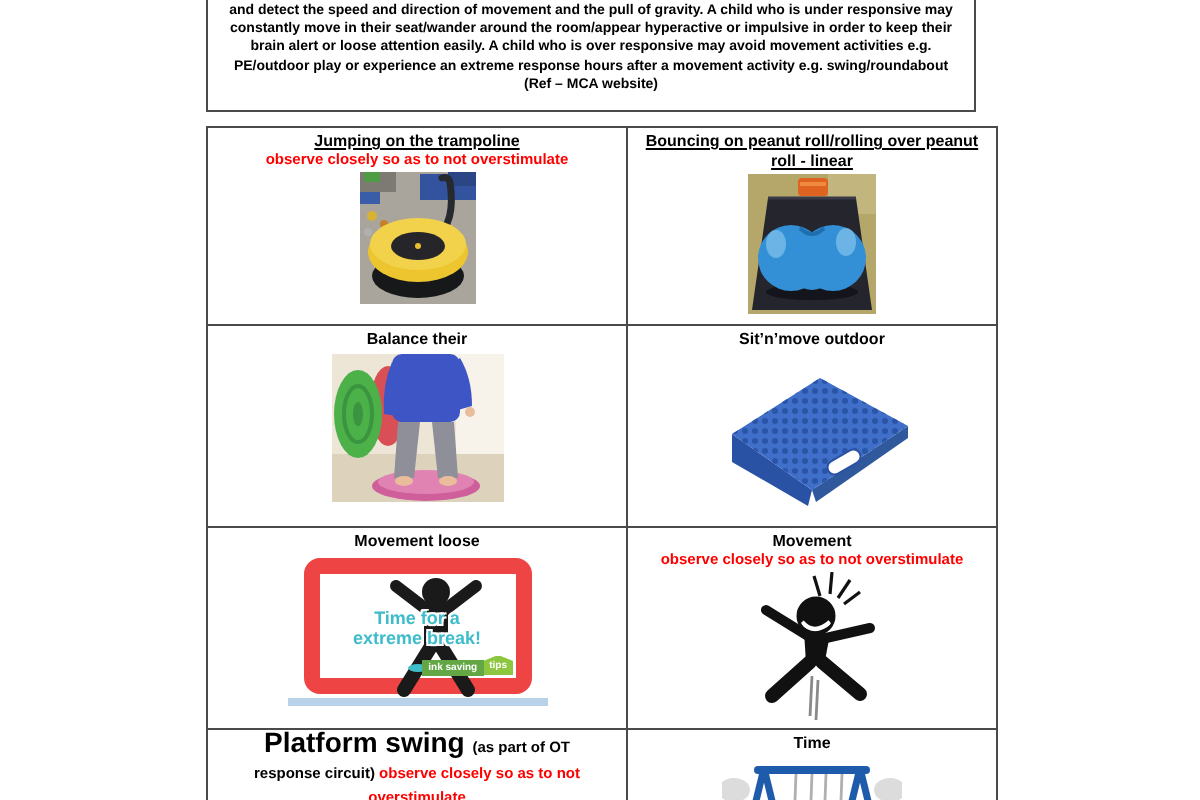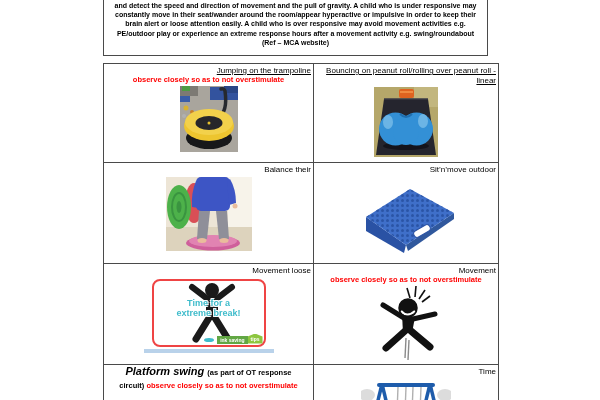--- a/index.html
+++ b/index.html
@@ -28,37 +28,37 @@
     border:1px solid #4a4a4a;vertical-align:top;text-align:center;
     padding:2px 2px 0 2px;overflow:hidden;
   }
   td.col-l{width:205px;}
   td.col-r{width:180px;}
   tr.r1 td{height:96px;}
   tr.r2 td{height:98px;}
   tr.r3 td{height:98px;}
   tr.r4 td{height:96px;}
   .cell-title{
-    font-weight:normal;font-size:8px;line-height:9.5px;color:#000;text-align:right;
+    font-weight:bold;font-size:8px;line-height:9.5px;color:#000;text-align:center;
   }
   .u{text-decoration:underline;}
   .warn{
     font-weight:bold;font-size:7.5px;line-height:8.5px;color:#ff0000;text-align:center;
   }
   .imgwrap{display:flex;justify-content:center;margin-top:2px;}
   
   .platform-head{font-size:0;line-height:9.5px;text-align:center;padding:0 10px;}
-  .platform-head .t1{font-weight:bold;font-size:11px;color:#000;font-style:italic;}
+  .platform-head .t1{font-weight:bold;font-size:14px;color:#000;}
   .platform-head .t2{font-weight:bold;font-size:7.5px;color:#000;}
   .platform-head .t3{font-weight:bold;font-size:7.5px;color:#ff0000;}
   
   .mb-stack{display:flex;flex-direction:column;align-items:center;margin-top:3px;}
   .mb-card{
     position:relative;width:114px;height:68px;background:#fff;
-    border:2px solid #ef4444;border-radius:8px;box-sizing:border-box;
+    border:8px solid #ef4444;border-radius:8px;box-sizing:border-box;
   }
   .mb-text{
     position:absolute;left:0;right:0;top:17px;z-index:2;
     color:#3fbccb;font-weight:bold;font-size:9px;line-height:10px;text-align:center;
     text-shadow:-1px -1px 0 #fff,1px -1px 0 #fff,-1px 1px 0 #fff,1px 1px 0 #fff,0 1px 0 #fff,0 -1px 0 #fff;
   }
   .mb-badge{
     position:absolute;right:1px;bottom:1px;z-index:3;display:flex;align-items:flex-end;
   }
   .mb-ink{

